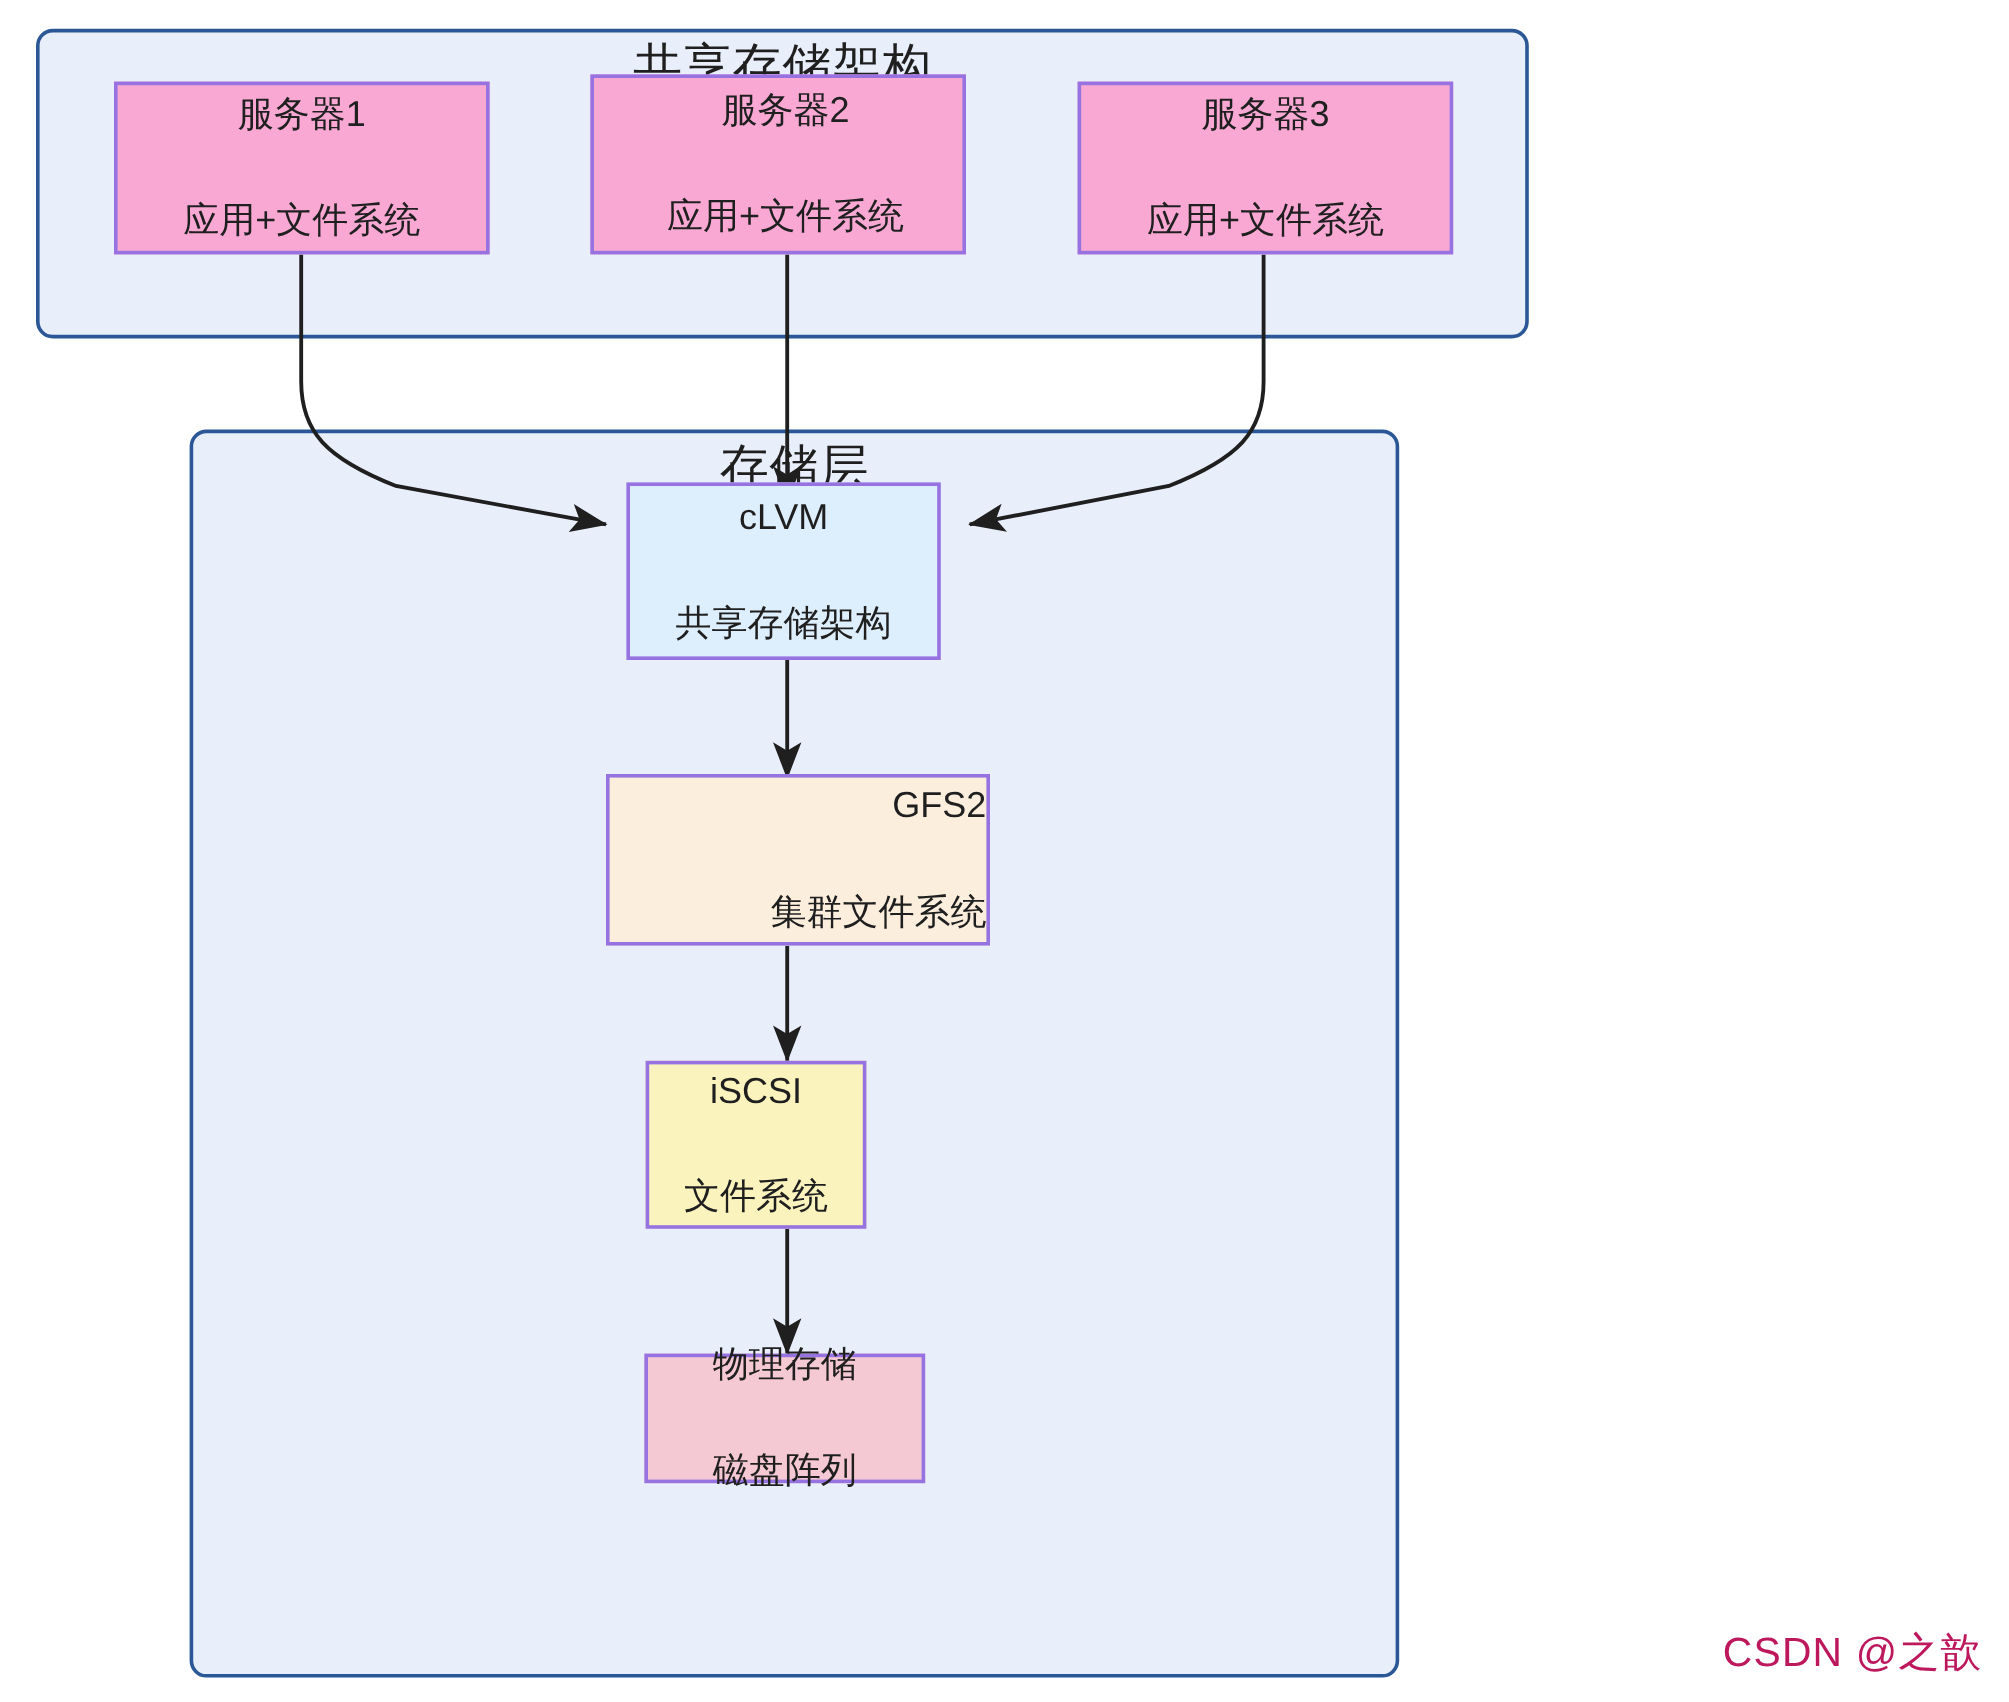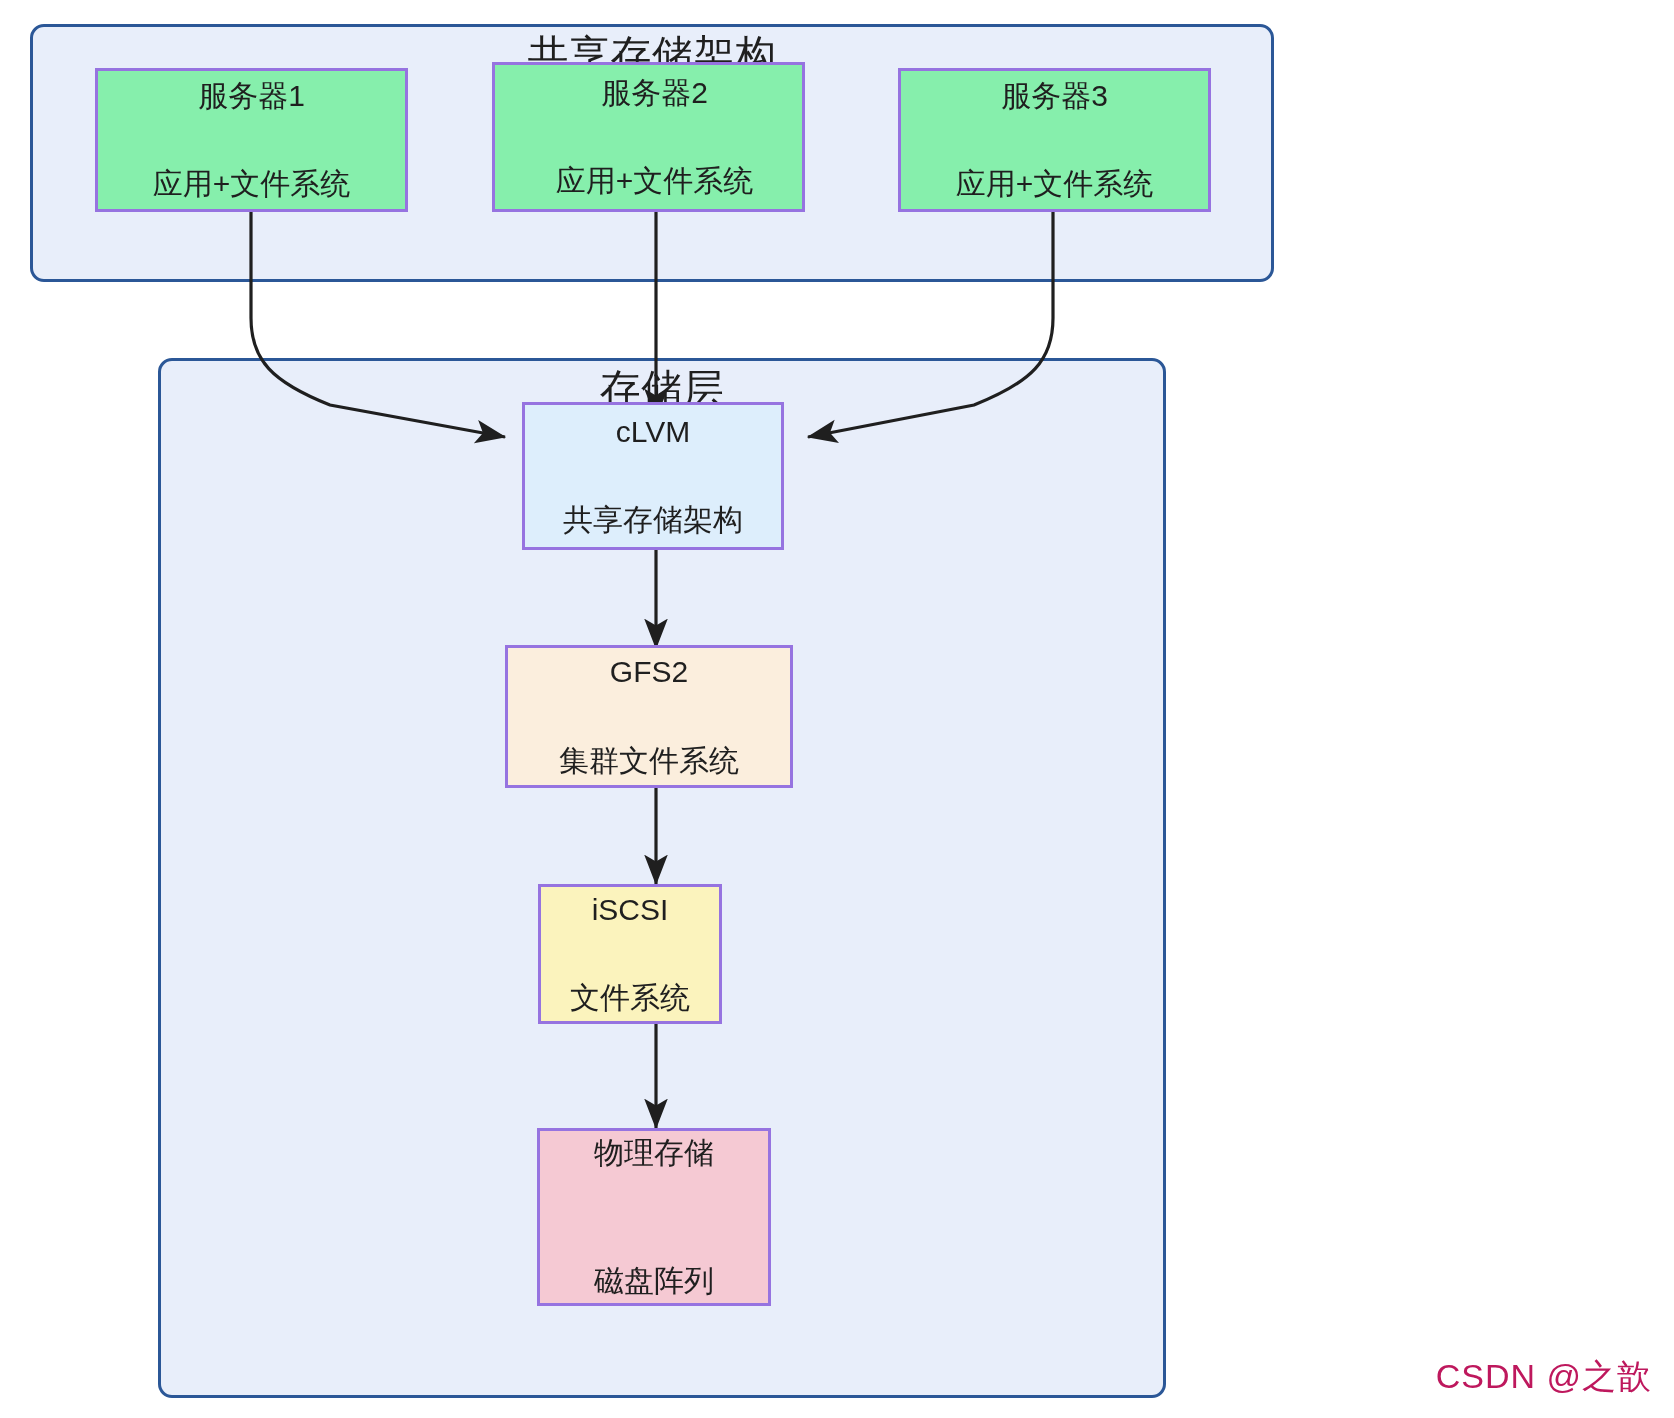--- a/index.html
+++ b/index.html
@@ -48,21 +48,21 @@
     flex-direction: column;
     align-items: center;
     justify-content: center;
     text-align: center;
     color: #1f1f1f;
     font-size: 30px;
     line-height: 1.48;
   }
   .node .l1 { display:block; }
   .node .l2 { display:block;margin-top:44px; }
-  .n-server { background: #86efac; }
+  .n-server { background: #f9a8d4; }
   .n-clvm   { background: #ddeefc; }
   .n-gfs2   { background: #fbeedd; }
   .n-iscsi  { background: #fbf3bd; }
   .n-phys   { background: #f5c9d3; }
   .watermark {
     position: absolute;
     right: 22px;
     bottom: 18px;
     font-size: 34px;
     color: #be185d;
@@ -115,30 +115,30 @@
   <div class="node n-server" style="left:898px; top:68px; width:313px; height:144px;">
     <span class="l1">服务器3</span>
     <span class="l2">应用+文件系统</span>
   </div>
 
   <div class="node n-clvm" style="left:522px; top:402px; width:262px; height:148px;">
     <span class="l1">cLVM</span>
     <span class="l2">共享存储架构</span>
   </div>
 
-  <div class="node n-gfs2" style="left:505px; top:645px; width:288px; height:143px;">
+  <div class="node n-gfs2" style="left:505px; top:645px; width:320px; height:143px;align-items:flex-end;">
     <span class="l1">GFS2</span>
     <span class="l2">集群文件系统</span>
   </div>
 
   <div class="node n-iscsi" style="left:538px; top:884px; width:184px; height:140px;">
     <span class="l1">iSCSI</span>
     <span class="l2">文件系统</span>
   </div>
 
-  <div class="node n-phys" style="left:537px; top:1128px; width:234px; height:178px;justify-content:space-between;">
+  <div class="node n-phys" style="left:537px; top:1128px; width:234px; height:108px;">
     <span class="l1">物理存储</span>
     <span class="l2">磁盘阵列</span>
   </div>
 
   <div class="watermark">CSDN @之歆</div>
 
 </div>
 
 </body></html>

